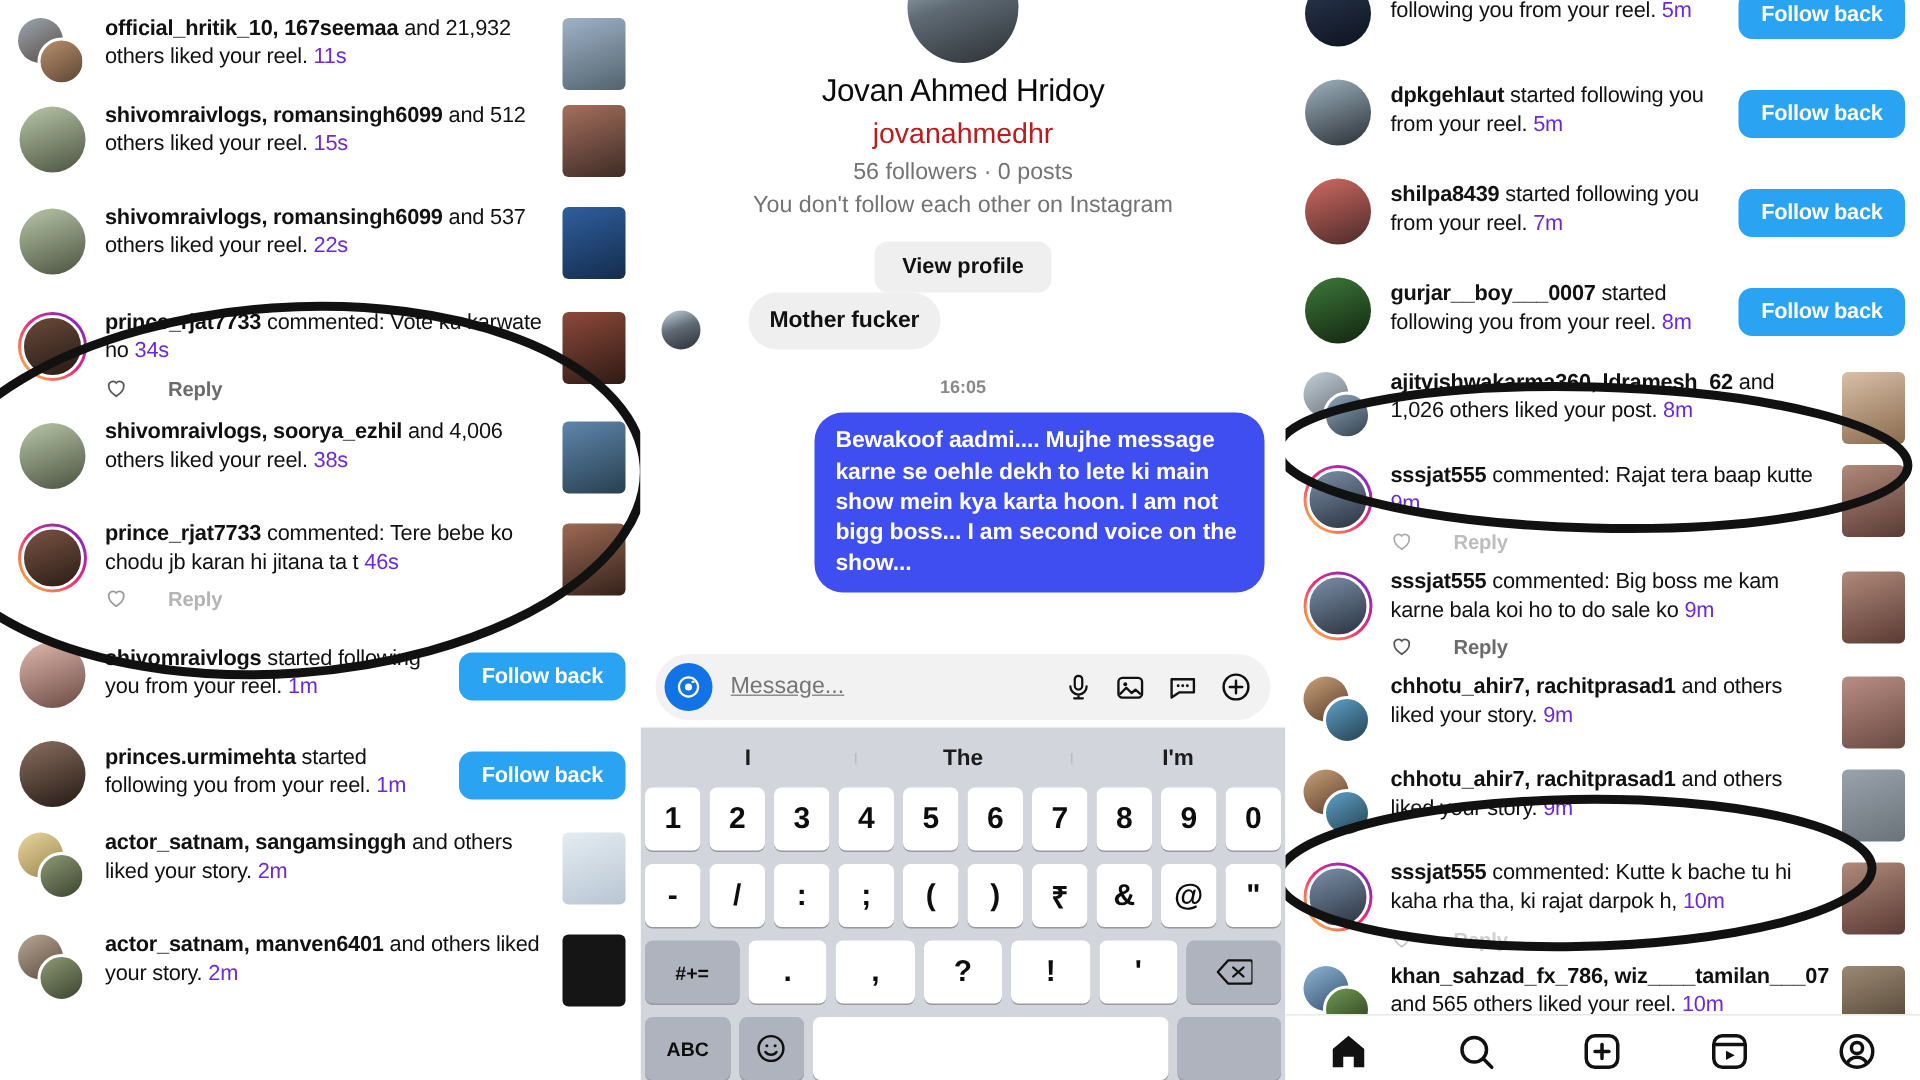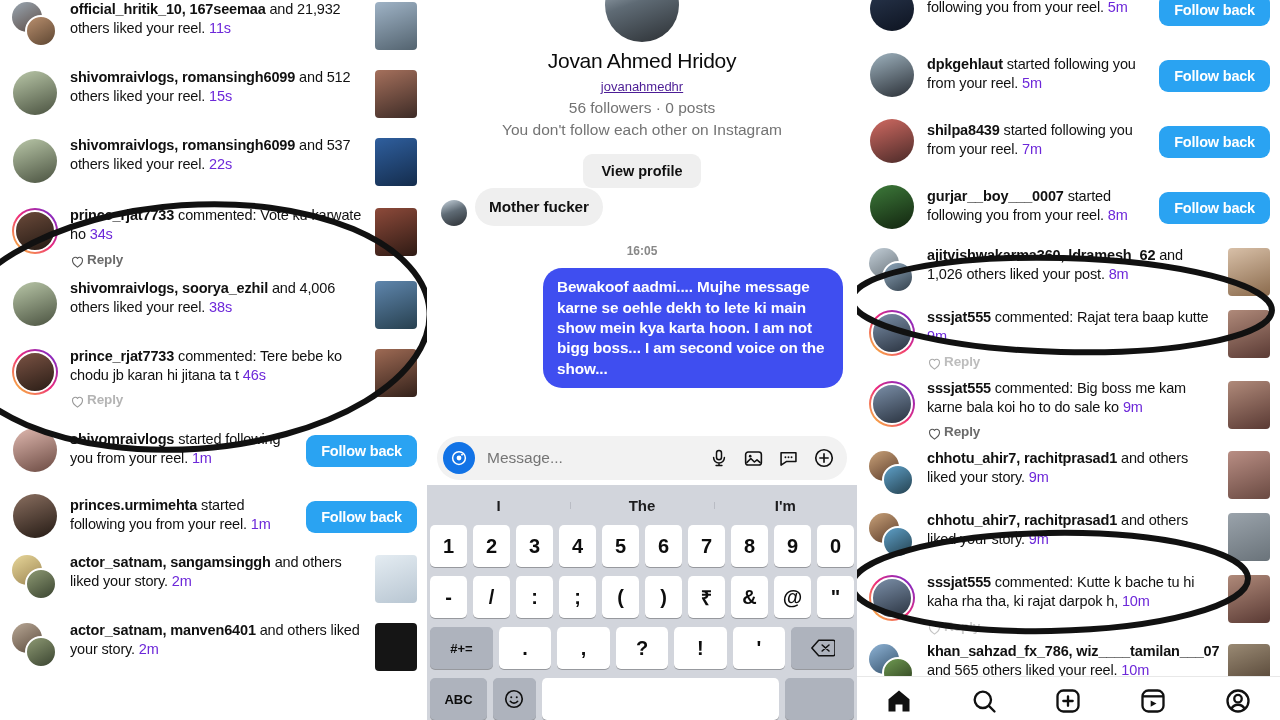--- a/index.html
+++ b/index.html
@@ -55,21 +55,21 @@
     padding: 0 8px 0 12px;
     font-size: 14.5px;
     line-height: 1.33;
     color: #111;
     letter-spacing: -0.15px;
     min-width: 0;
   }
   .notif-body b { font-weight: 700; }
   .notif-body .time { color: #6d28d9; }
   .reply-row {
-    display: flex; align-items: flex-end; gap: 2px;
+    display: flex; align-items: flex-start; gap: 27px;
     margin-top: 6px;
   }
   .heart-ico { width: 15px; height: 15px; display:block; }
   .reply-lbl { font-size: 13.5px; font-weight: 700; color: #6b6b6b; letter-spacing: -0.1px;}
   .thumb {
     flex: 0 0 42px;
     width: 42px; height: 48px;
     border-radius: 4px;
     background: #bdbdbd;
     margin-top: 2px;
@@ -98,37 +98,37 @@
   .chat-head { text-align: center; padding-top: 0; }
   .chat-avatar {
     width: 74px; height: 74px; border-radius: 50%;
     margin: -32px auto 0;
     background: linear-gradient(160deg,#c8d4de 0%, #5f6b75 45%, #2b2f33 100%);
   }
   .chat-name {
     font-size: 21px; font-weight: 400; color: #0a0a0a;
     margin-top: 7px; letter-spacing: -0.3px;
   }
-  .chat-handle { font-size: 13px; color: #4c1d95; margin-top: 6px; text-decoration: underline; }
+  .chat-handle { font-size: 19px; color: #b91c1c; margin-top: 6px; }
   .chat-meta   { font-size: 15.5px; color: #737373; margin-top: 5px; }
   .chat-mutual { font-size: 15.5px; color: #737373; margin-top: 4px; }
   .viewprofile {
     display: inline-block;
     margin-top: 15px;
     background: #efefef;
     border: none;
     border-radius: 9px;
     font-size: 14.5px; font-weight: 700; color: #111;
     padding: 9px 18px;
     font-family: "Liberation Sans", sans-serif;
     cursor: pointer;
   }
   .ts { text-align: center; font-size: 12px; color: #888; margin: 18px 0 10px; font-weight:600; }
   .msg-row { display: flex; align-items: flex-end; padding: 0 14px; }
-  .msg-row.in  { justify-content: flex-start; }
+  .msg-row.in  { justify-content: flex-start; gap: 24px; }
   .msg-row.out { justify-content: flex-end; }
   .msg-av {
     width: 26px; height: 26px; border-radius: 50%;
     background: linear-gradient(160deg,#c8d4de 0%, #5f6b75 45%, #2b2f33 100%);
     flex: 0 0 26px; margin-right: 8px;
   }
   .bubble {
     max-width: 300px;
     border-radius: 19px;
     padding: 9px 14px;
@@ -153,20 +153,21 @@
     background: #1273e6;
     display:flex; align-items:center; justify-content:center;
     flex: 0 0 32px;
   }
   .composer-input {
     flex: 1 1 auto;
     border: none; background: transparent; outline: none;
     font-size: 15.5px; color: #8e8e8e;
     font-family: "Liberation Sans", sans-serif;
     padding-left: 4px;
+    text-decoration: underline;
   }
   .composer-icons { display: flex; align-items: center; gap: 14px; flex: 0 0 auto; }
 
   
   .kbd {
     position: absolute; left:0; right:0; bottom:0; height: 235px;
     background: #d2d5dc;
     display: flex; flex-direction: column;
   }
   .suggest {
@@ -198,21 +199,21 @@
 
   svg { display:block; }
 </style>
 </head>
 <body>
 
 <div id="root">
 
   <div class="panel panel-left">
 
-    <div class="notif" style="top:0;height:58px">
+    <div class="notif" style="top:10px;height:58px">
       <div class="notif-avatar-wrap">
         <div class="av back" style="background:linear-gradient(150deg,#9aa7b2,#5b4a43)"></div>
         <div class="av front" style="background:linear-gradient(150deg,#b98f6e,#5d4632)"></div>
       </div>
       <div class="notif-body">
         <b>official_hritik_10, 167seemaa</b><span> and 21,932 others liked your reel. </span><span class="time">11s</span>
       </div>
       <div class="thumb" style="background:linear-gradient(160deg,#9fb3c6,#53636f)"></div>
     </div>
 

